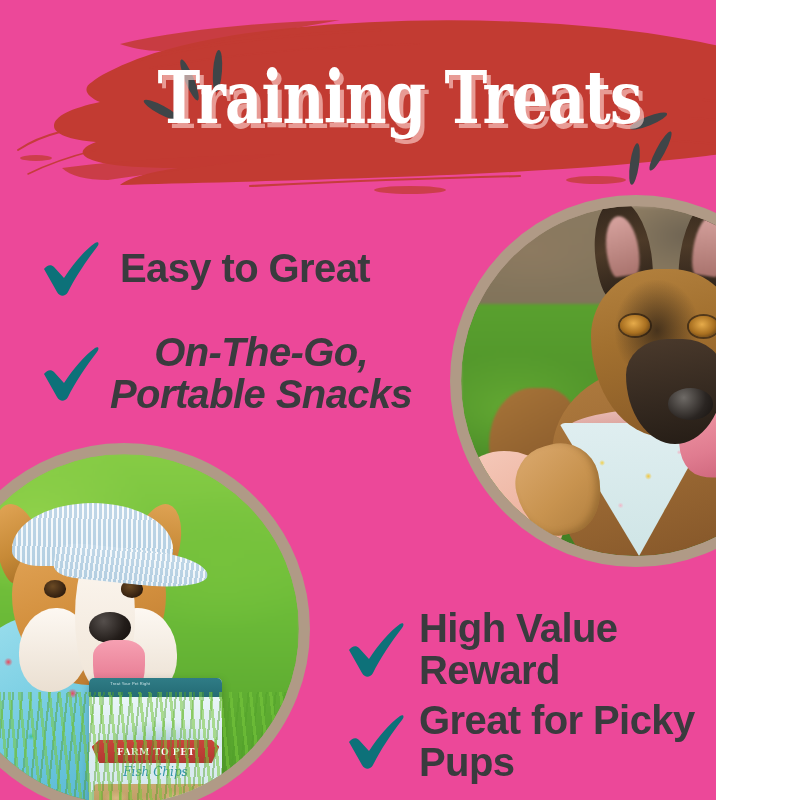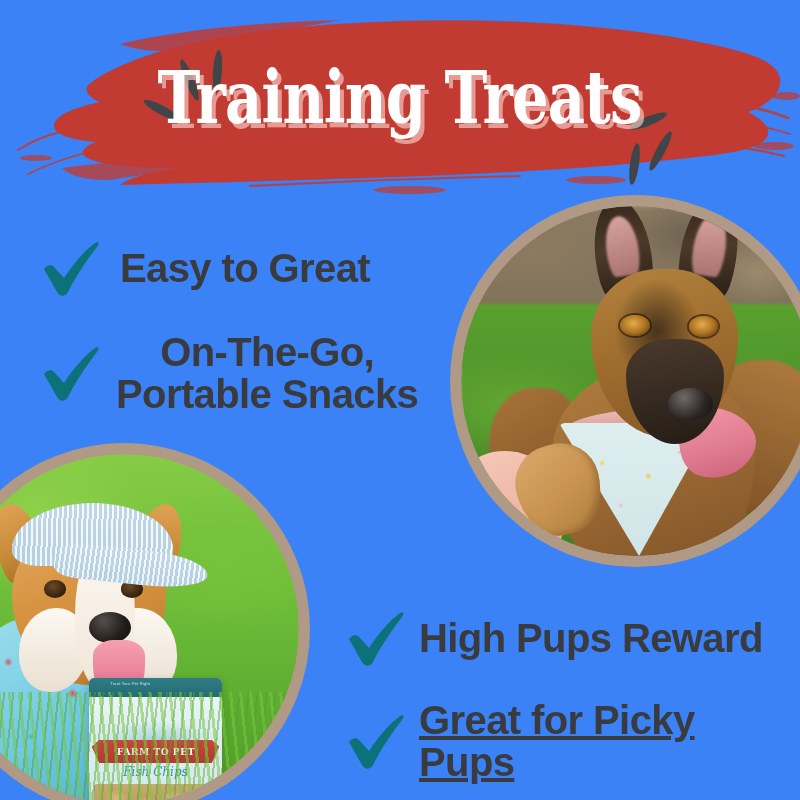--- a/index.html
+++ b/index.html
@@ -7,23 +7,23 @@
     padding: 0;
   }
   body {
     width: 800px;
     height: 800px;
     overflow: hidden;
     font-family: "Liberation Sans", sans-serif;
   }
   #poster {
     position: relative;
-    width: 800px;
+    width: 716px;
     height: 800px;
-    background: #3b82f6;
+    background: #ec4899;
     overflow: hidden;
   }
 
   
   #brush-banner {
     position: absolute;
     left: 0;
     top: 0;
     width: 800px;
     height: 210px;
@@ -391,25 +391,25 @@
     font-weight: bold;
     color: #3a3b3e;
     font-size: 40px;
     line-height: 1.04;
     letter-spacing: -0.6px;
     white-space: pre-line;
   }
   #feature-0 { left: 40px;  top: 238px; }
   #feature-0 .feature-text { margin-left: 18px; }
   #feature-1 { left: 40px;  top: 332px; }
-  #feature-1 .feature-text { margin-left: 14px; text-align: center; }
+  #feature-1 .feature-text { margin-left: 8px; text-align: center; font-style: italic; }
   #feature-2 { left: 345px; top: 608px; }
   #feature-2 .feature-text { margin-left: 12px; }
   #feature-3 { left: 345px; top: 700px; }
-  #feature-3 .feature-text { margin-left: 12px; text-decoration: underline; }
+  #feature-3 .feature-text { margin-left: 12px; }
 </style>
 </head>
 <body>
 
 <div id="poster">
 
   <div id="brush-banner">
     <svg id="brush-svg" viewBox="0 0 800 210" xmlns="http://www.w3.org/2000/svg">
       <path fill="#c23b32" d="
         M108,72 C150,50 210,36 290,28 C380,19 470,18 560,24
@@ -543,21 +543,21 @@
 Portable Snacks</span>
   </div>
 
   <div class="feature" id="feature-2">
     <span class="check">
       <svg viewBox="0 0 62 62" xmlns="http://www.w3.org/2000/svg">
         <path fill="#0d7179" d="M4,31 C7,27 11,26 14,29 L24,40 C34,25 44,13 55,5 C58,3 60,5 57,9
           C46,23 35,40 28,54 C25,59 20,59 17,54 Z"></path>
       </svg>
     </span>
-    <span class="feature-text">High Pups Reward</span>
+    <span class="feature-text">High Value Reward</span>
   </div>
 
   <div class="feature" id="feature-3">
     <span class="check">
       <svg viewBox="0 0 62 62" xmlns="http://www.w3.org/2000/svg">
         <path fill="#0d7179" d="M4,31 C7,27 11,26 14,29 L24,40 C34,25 44,13 55,5 C58,3 60,5 57,9
           C46,23 35,40 28,54 C25,59 20,59 17,54 Z"></path>
       </svg>
     </span>
     <span class="feature-text">Great for Picky Pups</span>

